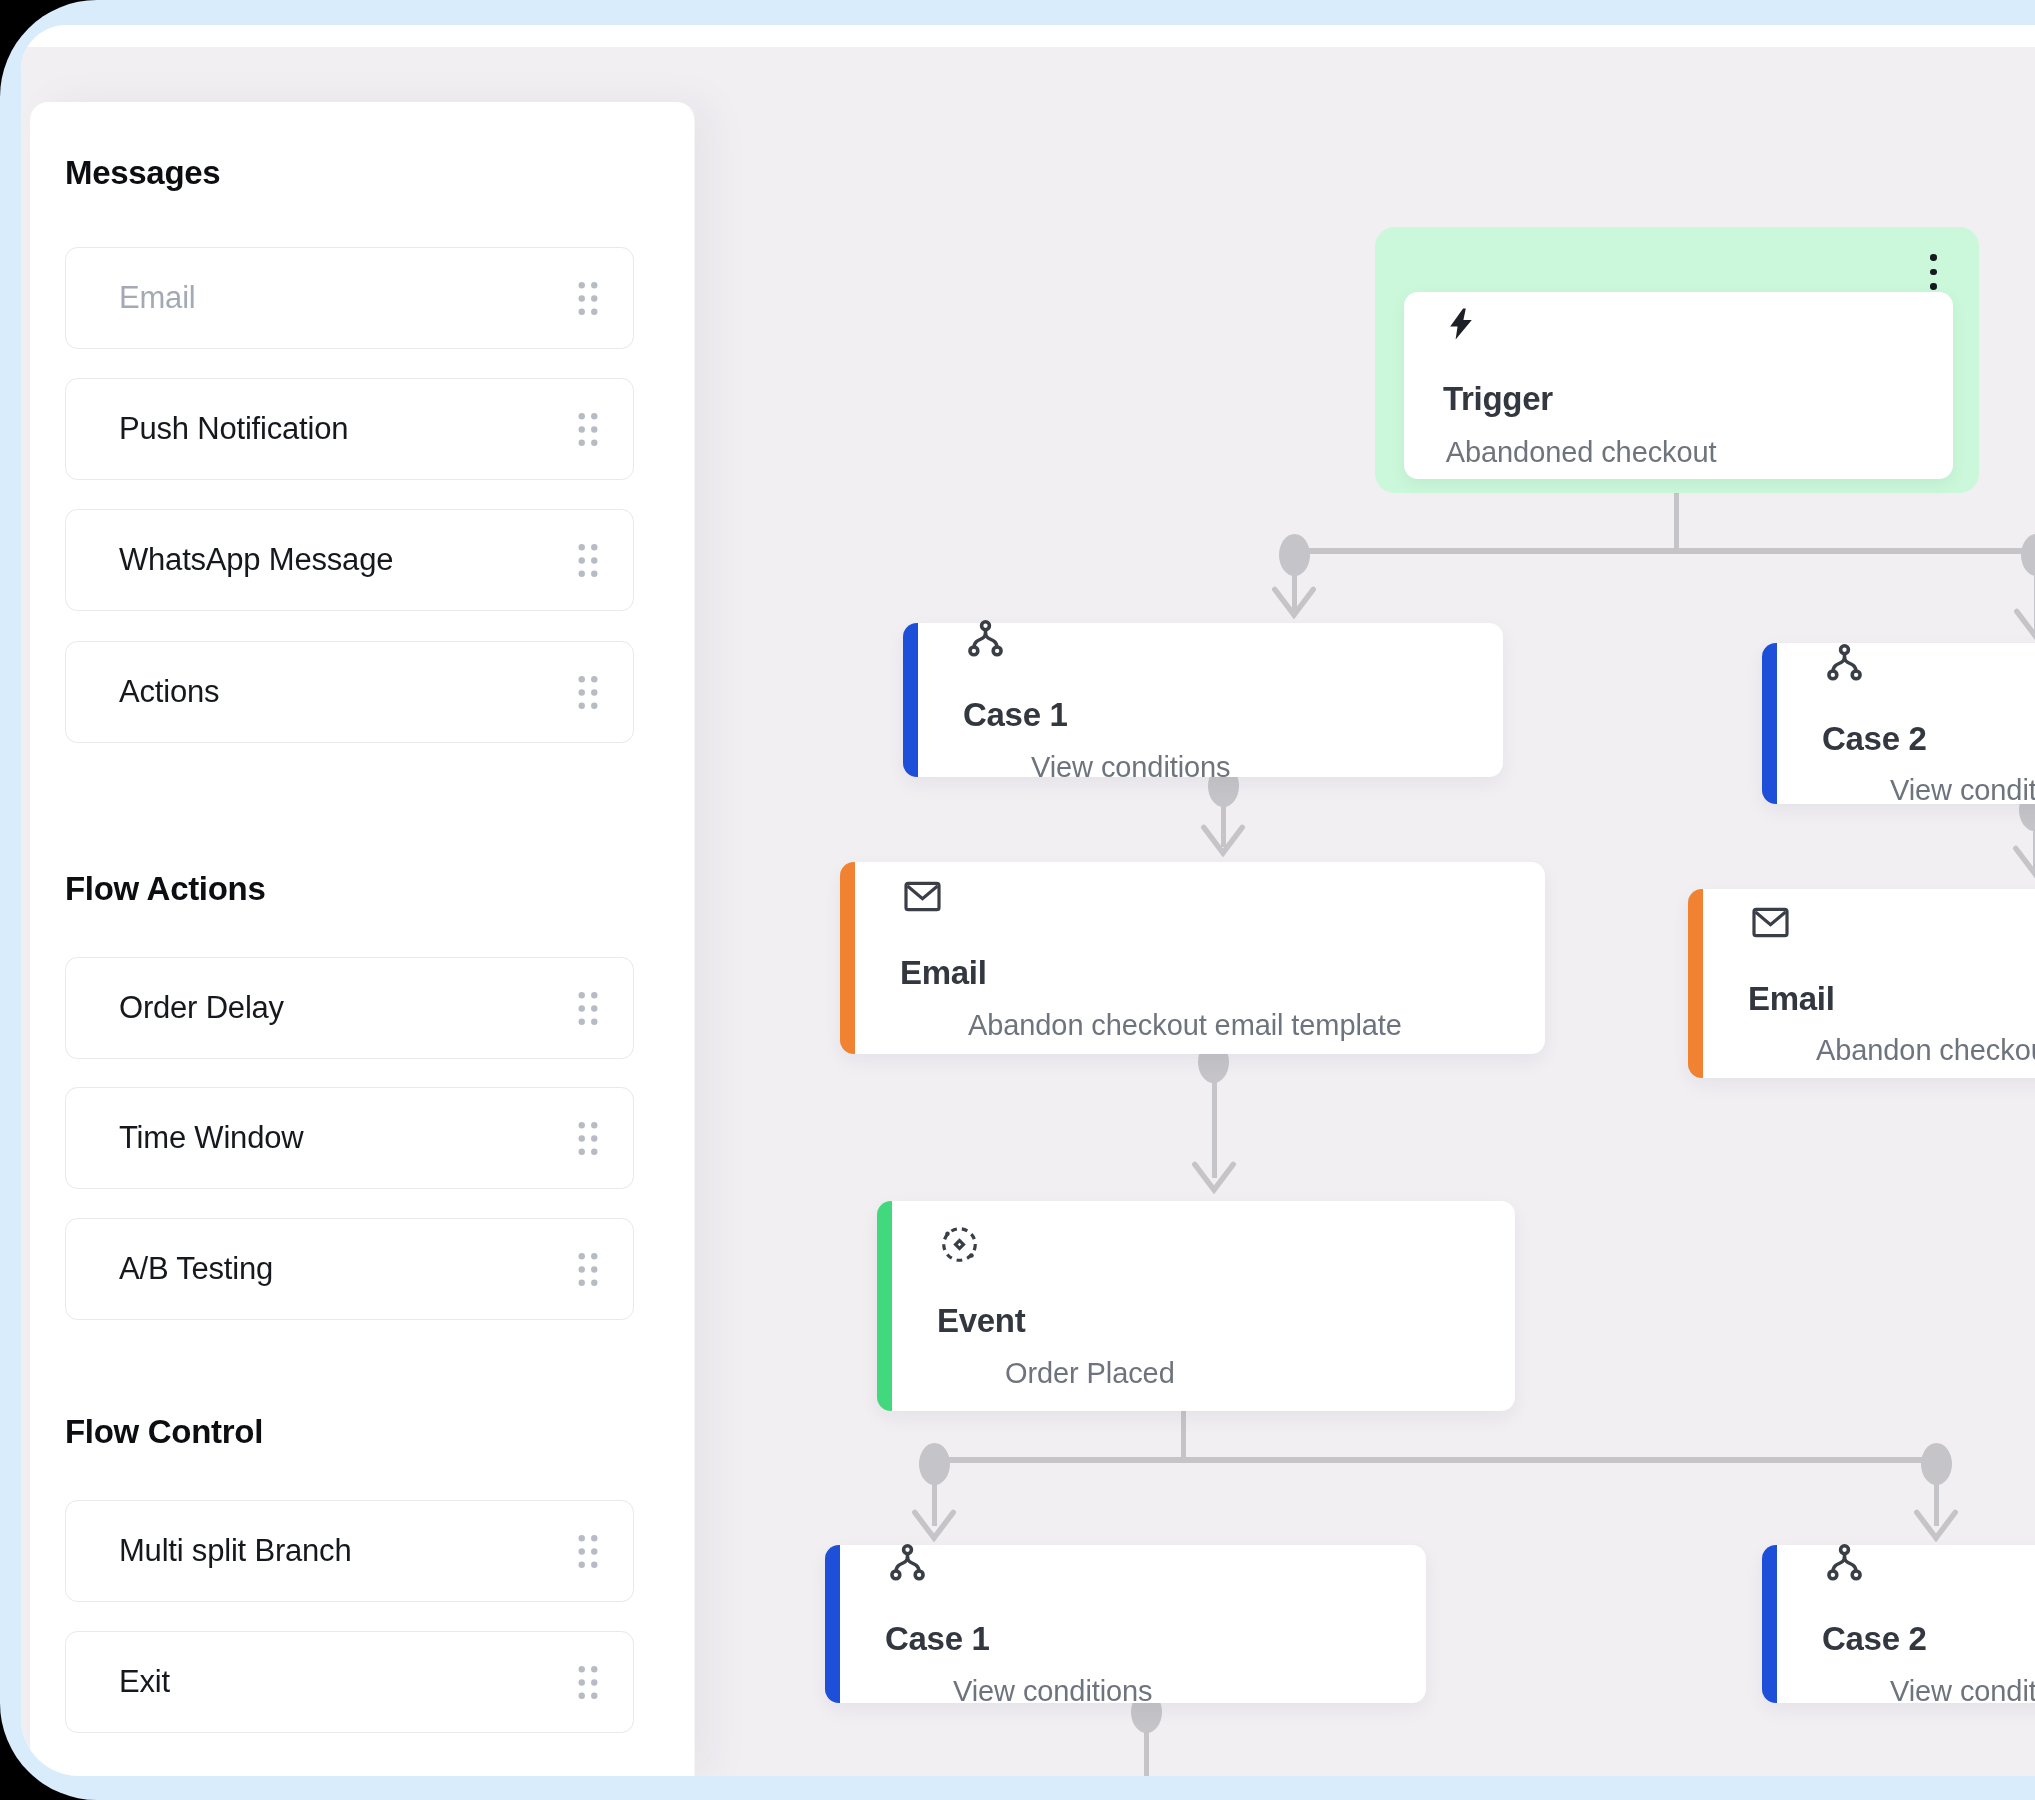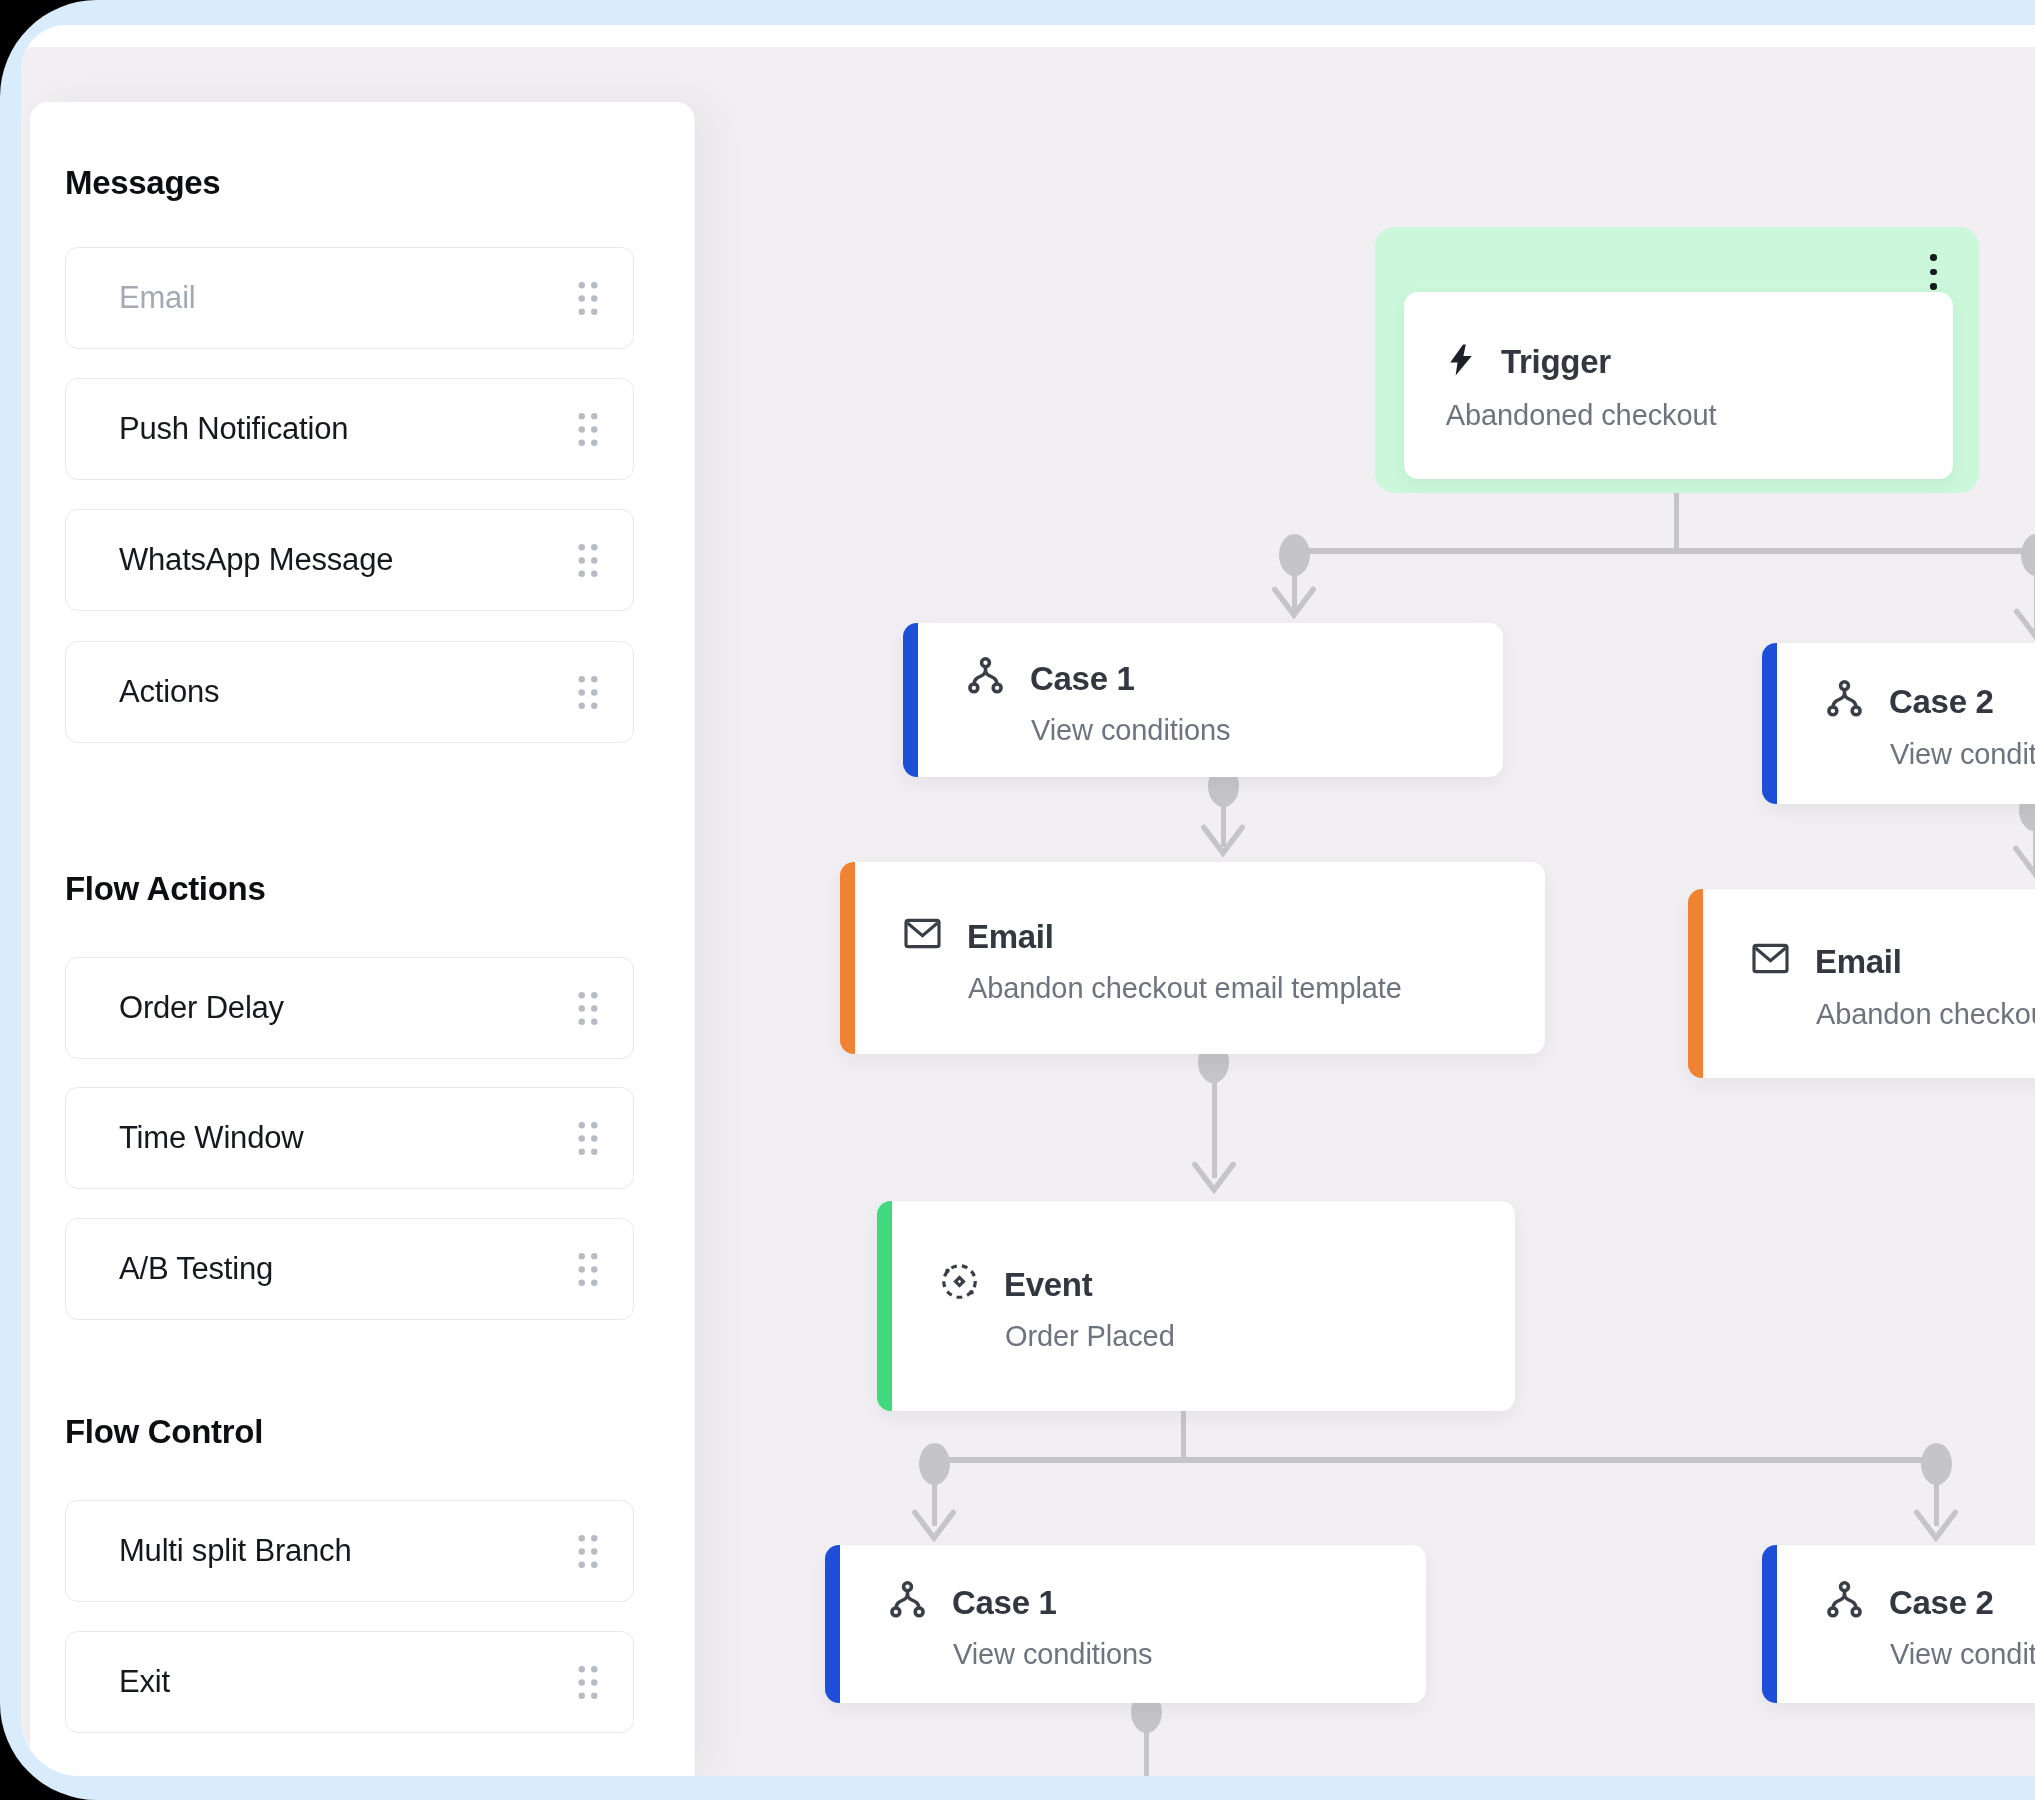--- a/index.html
+++ b/index.html
@@ -26,21 +26,21 @@
     padding:0 31px 0 53px;cursor:grab;}
   .side-item .label{font-size:31px;color:#15181d;letter-spacing:-0.2px;flex:1;}
   .side-item .label.muted{color:#a4aab4;}
   .handle{flex:0 0 auto;display:flex;}
 
   
   .node{position:absolute;background:#fff;border-radius:14px;
     box-shadow:0 7px 19.5px rgba(40,40,60,.06);display:flex;flex-direction:column;
     justify-content:center;padding-left:45px;cursor:pointer;}
   .node.accent{border-left:15.3px solid var(--accent);}
-  .title-row{display:flex;align-items:flex-end;gap:22px;}
+  .title-row{display:flex;align-items:flex-start;gap:35px;flex-direction:column;}
   .title-row .ic{width:45px;height:45px;flex:0 0 auto;}
   .node-title{font-size:33px;font-weight:700;color:#33373f;letter-spacing:-0.3px;}
   .node-subtitle{margin-left:68px;margin-top:16.7px;font-size:29px;color:#6e747d;letter-spacing:-0.1px;}
 
   
   .trigger-wrap{position:absolute;left:1354px;top:202px;width:604px;height:266px;
     background:#cbf8da;border-radius:19.5px;cursor:pointer;}
   .kebab{position:absolute;right:29px;top:18px;width:33px;height:54px;display:flex;
     flex-direction:column;align-items:center;justify-content:center;gap:8.3px;cursor:pointer;}
   .kebab i{width:6.3px;height:6.3px;border-radius:50%;background:#16191e;}
@@ -58,21 +58,21 @@
 </style>
 </head>
 <body>
 
 <div class="frame">
   <div class="window">
     <div class="canvas"></div>
 
     <div class="sidebar">
 
-      <div class="side-heading" style="top:62px">Messages</div>
+      <div class="side-heading" style="top:52px">Messages</div>
 
       <div class="side-item" style="top:145px">
         <span class="label muted">Email</span>
         <span class="handle">
           <svg width="28" height="39" viewBox="0 0 20 28">
               <g fill="#b7bbc3">
             <circle cx="5.5" cy="4.5" r="2.3"></circle>
                 <circle cx="14.5" cy="4.5" r="2.3"></circle>
             <circle cx="5.5" cy="14" r="2.3"></circle>
                 <circle cx="14.5" cy="14" r="2.3"></circle>

